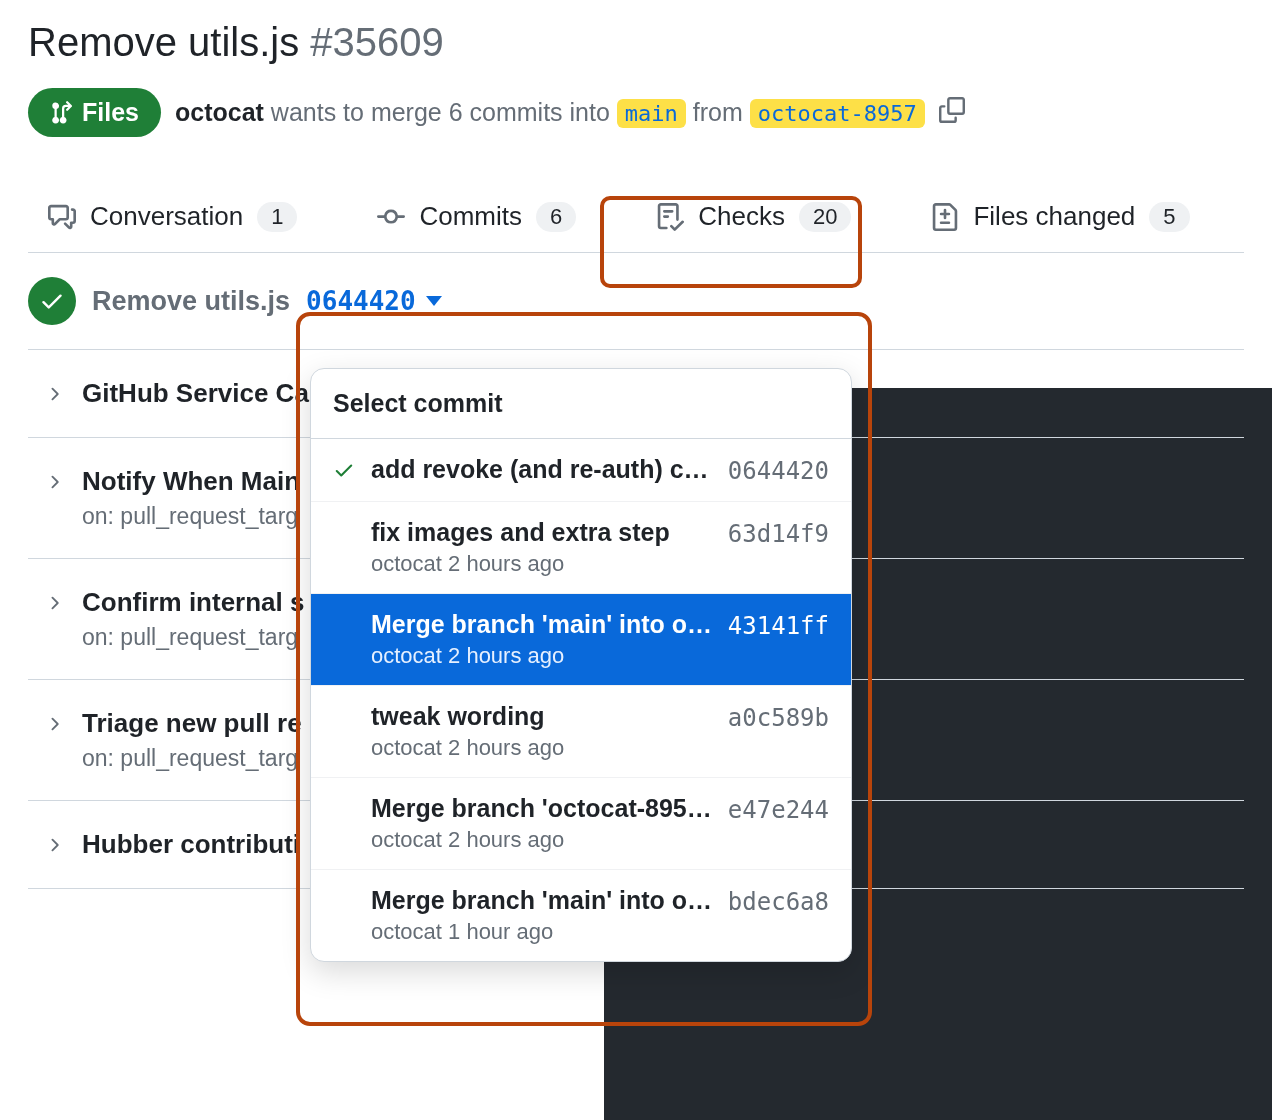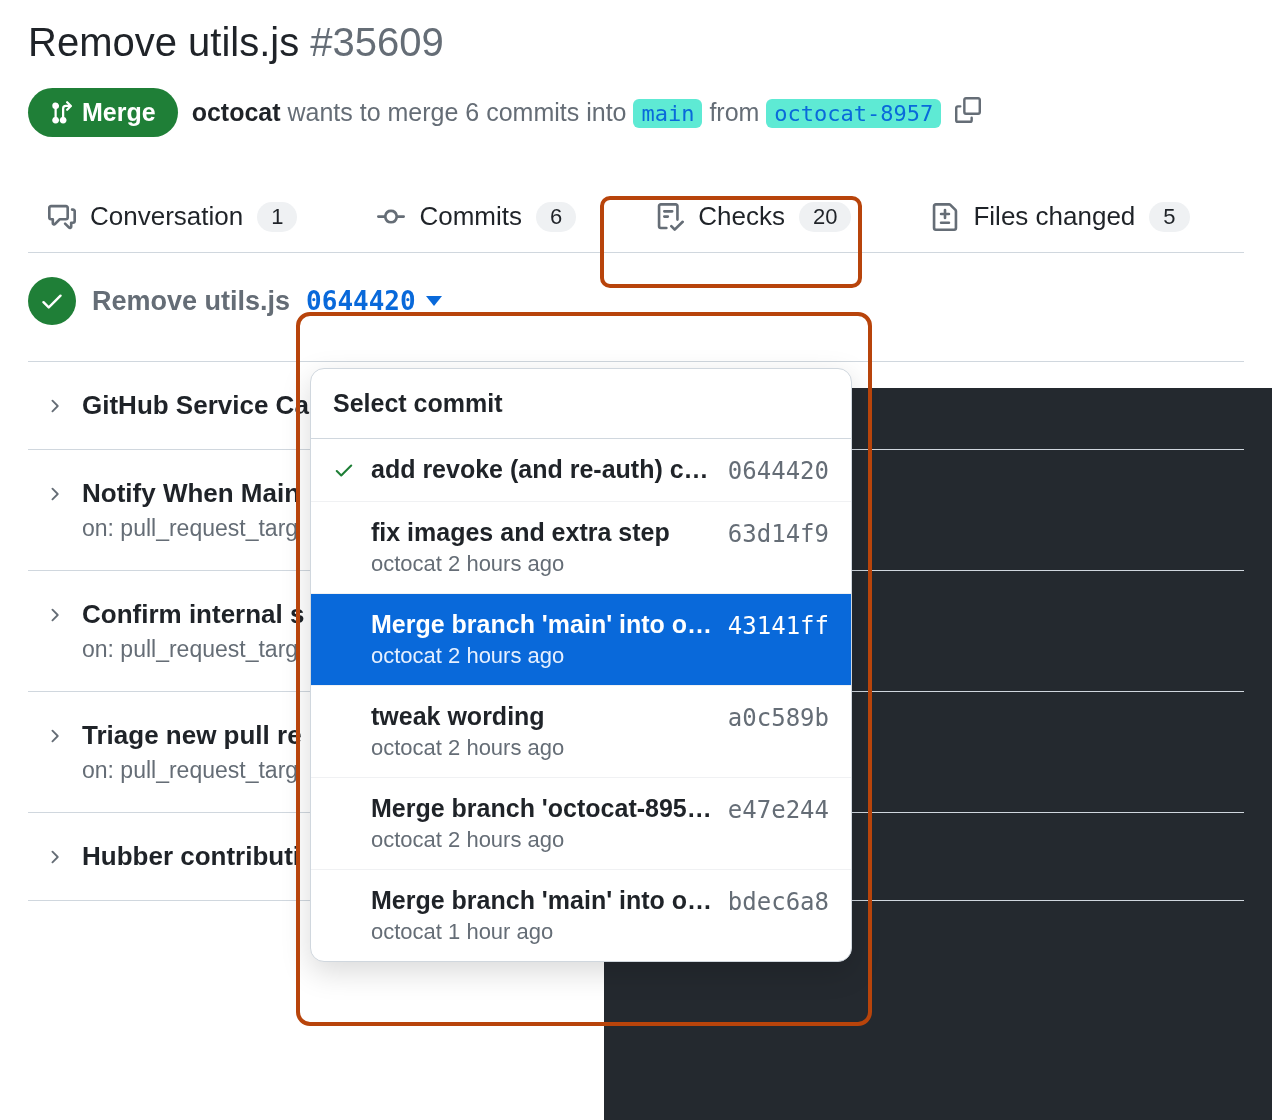--- a/index.html
+++ b/index.html
@@ -28,21 +28,21 @@
   }
   .state-badge {
     display: inline-flex; align-items: center; gap: 8px;
     background: #1f7f37; color: #fff;
     font-weight: 600; font-size: 25px;
     padding: 10px 22px; border-radius: 999px;
   }
   .state-badge svg { width: 24px; height: 24px; }
   .meta-row b { color: #1f2328; font-weight: 600; }
   .branch-chip {
-    background: #5eead4; color: #0969da;
+    background: #fde047; color: #0969da;
     font-family: ui-monospace, SFMono-Regular, Menlo, monospace;
     font-size: 22px; padding: 2px 8px; border-radius: 6px; margin-top: 43px;
   }
   .copy-icon { color: #656d76; }
   .copy-icon svg { width: 26px; height: 26px; }
 
   .tabs {
     display: flex; align-items: flex-start; gap: 80px;
     border-bottom: 1px solid #d0d7de;
     padding: 0 20px;
@@ -100,21 +100,21 @@
     font-size: 26px; font-weight: 600;
     cursor: pointer;
   }
   .sha-dd .caret {
     width: 0; height: 0;
     border-left: 8px solid transparent;
     border-right: 8px solid transparent;
     border-top: 10px solid #0969da;
   }
 
-  .side-list { border-top: 1px solid #d0d7de; margin-top: 12px; }
+  .side-list { border-top: 1px solid #d0d7de; }
   .side-item {
     border-bottom: 1px solid #d0d7de;
     padding: 28px 0 28px 16px;
     display: flex; align-items: flex-start; gap: 18px;
     cursor: pointer;
   }
   .side-item .chev {
     margin-top: 6px;
     color: #656d76;
   }
@@ -180,21 +180,21 @@
   <h1 class="title">
     <span>Remove utils.js</span>
     <span class="num">#35609</span>
   </h1>
 
   <div class="meta-row">
     <span class="state-badge">
       <svg viewBox="0 0 16 16" fill="currentColor">
           <path d="M1.5 3.25a2.25 2.25 0 1 1 3 2.122v5.256a2.251 2.251 0 1 1-1.5 0V5.372A2.25 2.25 0 0 1 1.5 3.25Zm9.4-2.94a.75.75 0 0 1 1.06 0l2.5 2.5a.75.75 0 0 1 0 1.06l-2.5 2.5a.75.75 0 0 1-1.06-1.06L12.19 4H10.5A1 1 0 0 0 9.5 5v5.628a2.251 2.251 0 1 1-1.5 0V5a2.5 2.5 0 0 1 2.5-2.5h1.69L10.9 1.37a.75.75 0 0 1 0-1.06Z"></path>
         </svg>
-      <span>Merge</span>
+      <span>Files</span>
     </span>
     <span>
       <b>octocat</b>
       <span>wants to merge 6 commits into</span>
       <span class="branch-chip">main</span>
       <span>from</span>
       <span class="branch-chip">octocat-8957</span>
     </span>
     <span class="copy-icon">
       <svg viewBox="0 0 16 16" fill="currentColor">

